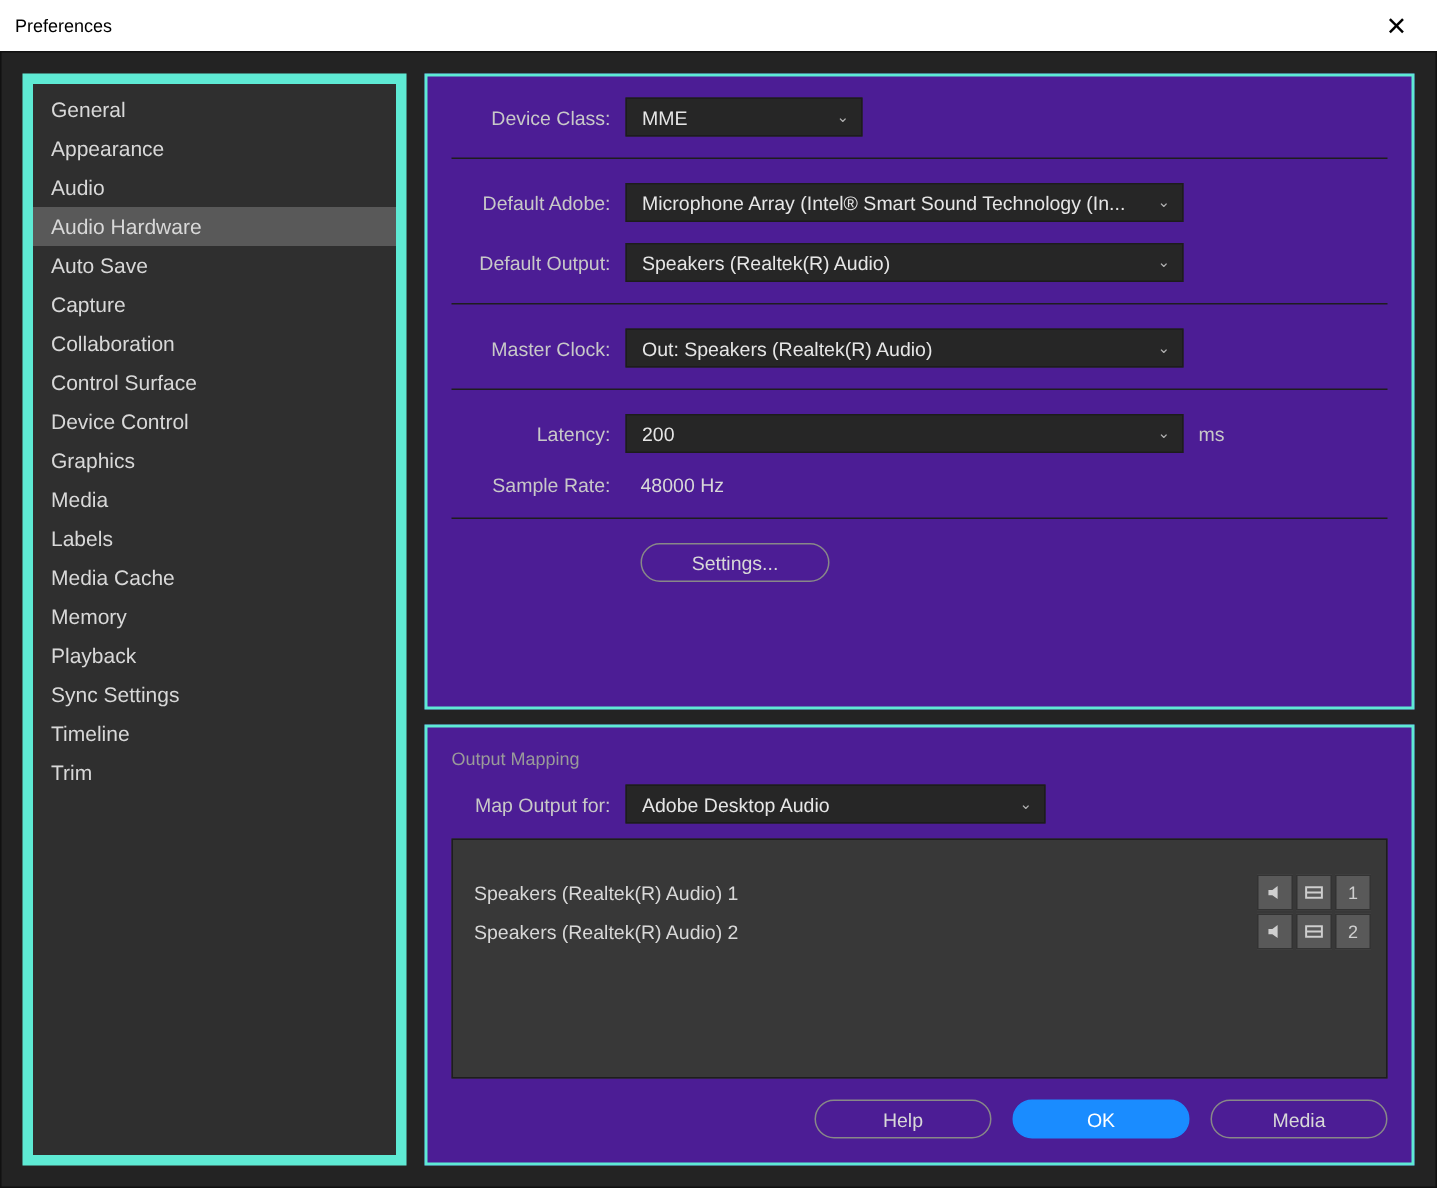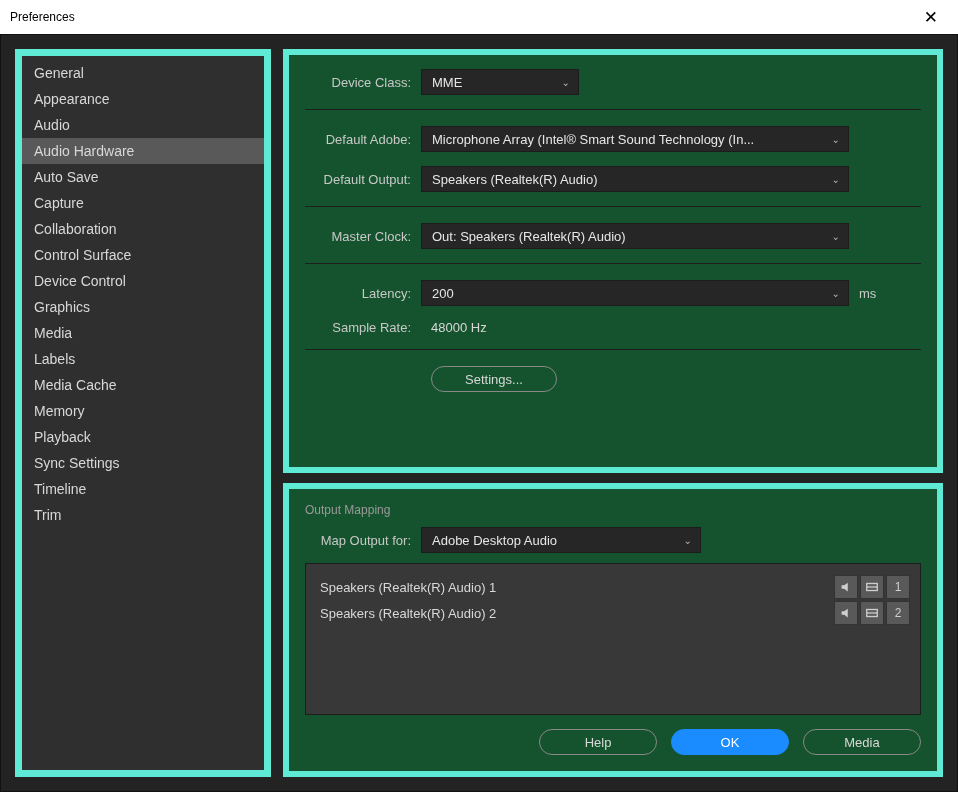--- a/index.html
+++ b/index.html
@@ -42,43 +42,43 @@
 }
 .sidebar-item {
   padding: 5px 12px;
   cursor: pointer;
   color: #d8d8d8;
   font-size: 14px;
 }
 .sidebar-item.selected { background: #595959; }
 .main { flex: 1; display: flex; flex-direction: column; gap: 10px; }
 .panel {
-  background: #14532d;
-  border: 6px solid #5eead4;
+  background: #4c1d95;
+  border: 2px solid #5eead4;
   padding: 14px 16px 16px 16px;
   color: #c8c8c8;
 }
 .panel.top { height: 424px; }
 .panel.output { flex: 1; display: flex; flex-direction: column; }
 .row { display: flex; align-items: center; margin-bottom: 14px; }
 .row .label { width: 116px; text-align: right; padding-right: 10px; color: #c8c8c8; font-size: 13px; }
 .select {
   background: #262626;
   border: 1px solid #1c1c1c;
   color: #e6e6e6;
   height: 26px;
   display: flex;
   align-items: center;
   justify-content: space-between;
   padding: 0 8px 0 10px;
   cursor: pointer;
   font-size: 13px;
 }
 .select.small { width: 158px; }
-.select.full { width: 428px; }
+.select.full { width: 372px; }
 .select .chev { font-size: 10px; color: #b4b4b4; }
 .divider { height: 1px; background: #1e1e1e; margin: 6px 0 16px 0; }
 .static-value { padding-left: 10px; color: #d8d8d8; font-size: 13px; }
 .unit { margin-left: 10px; color: #c8c8c8; }
 .settings-btn {
   margin-left: 126px;
   width: 126px;
   height: 26px;
   border: 1px solid #888;
   border-radius: 13px;
@@ -86,21 +86,21 @@
   color: #d8d8d8;
   cursor: pointer;
   font-size: 13px;
 }
 .group-title { color: #9a9a9a; font-size: 12px; margin-bottom: 10px; }
 .select.map { width: 280px; }
 .mapping-list {
   background: #383838;
   border: 1px solid #1d1d1d;
   flex: 1;
-  padding: 10px 10px;
+  padding: 22px 10px;
   margin-top: 10px;
 }
 .map-row {
   display: flex;
   align-items: center;
   justify-content: space-between;
   height: 26px;
   color: #d8d8d8;
   font-size: 13px;
 }

